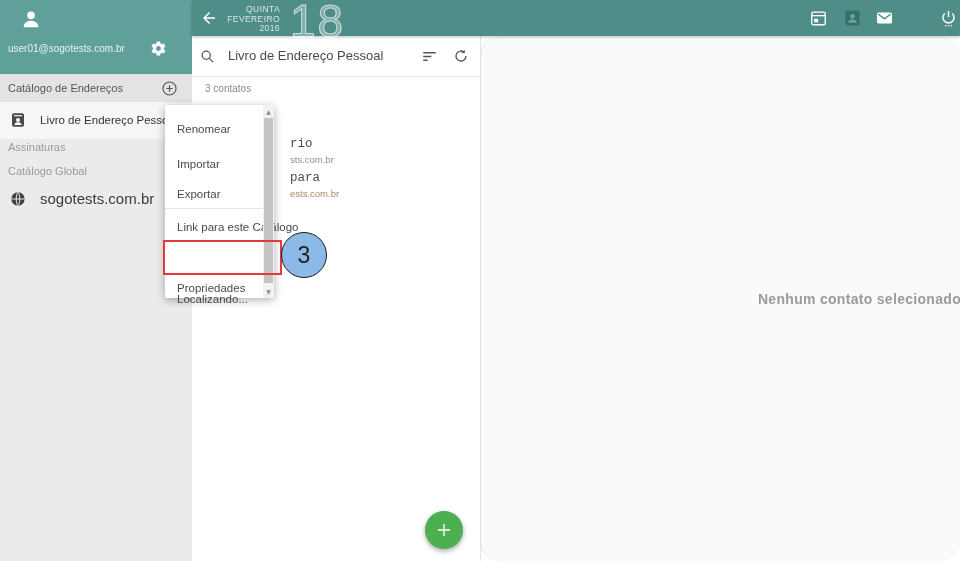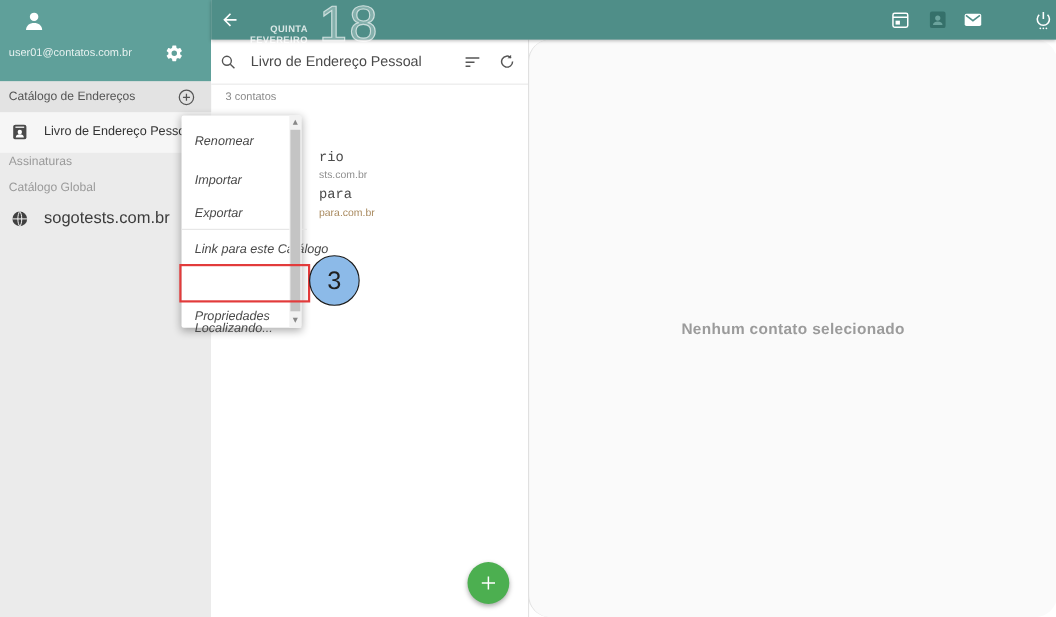--- a/index.html
+++ b/index.html
@@ -24,22 +24,22 @@
   .sb-sec2{top:165px;}
   .sb-global{position:absolute;left:0;top:185px;width:192px;height:28px;cursor:pointer;}
   .sb-globe{position:absolute;left:10px;top:6px;width:16px;height:16px;}
   .sb-global .lbl{position:absolute;left:40px;top:0;line-height:28px;font-size:15px;color:#3c3c3c;}
 
   
   .main-header{left:192px;top:0;width:768px;height:36px;background:var(--header_teal,#4f8e88);
                box-shadow:0 1px 3px rgba(0,0,0,.25);z-index:2;}
   .back-arrow{position:absolute;left:8px;top:9px;width:18px;height:18px;cursor:pointer;}
   .date-stack{position:absolute;left:18px;top:5px;width:70px;text-align:right;
-              font-size:8.5px;font-weight:bold;letter-spacing:.4px;line-height:9.5px;
-              color:rgba(255,255,255,.78);text-transform:uppercase;margin-top:17px;}
+              font-size:8.5px;font-weight:normal;letter-spacing:.4px;line-height:9.5px;
+              color:rgba(255,255,255,.78);text-transform:uppercase;}
   .big-day{position:absolute;left:98px;top:-6px;font-size:46px;font-weight:100;
            color:rgba(255,255,255,.30);-webkit-text-stroke:1px rgba(255,255,255,.65);
            letter-spacing:2px;}
   .hdr-icon{position:absolute;top:8px;width:19px;height:20px;cursor:pointer;}
   .hi-cal{left:617px;} .hi-con{left:651px;} .hi-mail{left:683px;} .hi-pow{left:747px;}
 
   
   .list-panel{left:192px;top:36px;width:288px;height:525px;background:#fff;border-right:1px solid #e3e3e3;}
   .lp-toolbar{position:absolute;left:0;top:0;width:288px;height:40px;background:#fff;border-bottom:1px solid #e8e8e8;}
   .lp-search-icon{position:absolute;left:8px;top:13px;width:15px;height:15px;cursor:pointer;}
@@ -51,26 +51,26 @@
   .frag .nm{font-size:12.5px;color:#4a4a4a;font-family:Liberation Mono, monospace;}
   .frag .em{font-size:9.5px;color:#8f8f8f;}
   .frag2 .em{color:var(--email_warm,#a98a5f);}
   .f1{top:97px;} .f1e{top:113px;} .f2{top:131px;} .f2e{top:147px;}
   .fab{position:absolute;left:233px;top:475px;width:38px;height:38px;border-radius:50%;
        background:var(--fab_green,#4caf50);box-shadow:0 2px 5px rgba(0,0,0,.35);cursor:pointer;
        display:flex;align-items:center;justify-content:center;}
 
   
   .detail-panel{left:480px;top:36px;width:480px;height:525px;background:var(--right_panel_bg,#fafafa);
-                border-left:1px solid #e0e0e0;display:flex;align-items:center;justify-content:center;border-radius:20px;}
+                border-left:1px solid #e0e0e0;display:flex;align-items:center;justify-content:flex-end;border-radius:20px;}
   .empty-msg{font-size:14px;font-weight:bold;color:#9b9b9b;letter-spacing:.3px;}
 
   
   .menu{left:165px;top:105px;width:109px;height:193px;background:#fff;border-radius:2px;
-        box-shadow:0 2px 8px rgba(0,0,0,.32);z-index:10;font-style:italic;}
+        box-shadow:0 2px 8px rgba(0,0,0,.32);z-index:10;}
   .menu-item{position:absolute;left:0;width:112px;height:20px;padding-left:12px;line-height:20px;
              font-size:11.5px;color:#4a4a4a;white-space:nowrap;cursor:pointer;}
   .mi0{top:14px;} .mi1{top:49px;} .mi2{top:79px;} .mi3{top:112px;} .mi4{top:144px;margin-top:40px;} .mi5{top:173px;}
   .menu-divider{position:absolute;left:0;top:103px;width:114px;height:1px;background:#e5e5e5;}
   .menu-scroll{position:absolute;right:0;top:0;width:11px;height:193px;background:#f2f2f2;}
   .ms-arrow{position:absolute;left:0;width:11px;text-align:center;font-family:"DejaVu Sans",sans-serif;
             font-size:6px;color:#888;cursor:pointer;}
   .ms-up{top:3px;} .ms-down{bottom:3px;}
   .ms-thumb{position:absolute;left:1px;top:13px;width:9px;height:165px;background:#c4c4c4;cursor:grab;}
 
@@ -85,21 +85,21 @@
 <body>
 
 <div class="screen">
 
   <div class="abs sidebar">
     <div class="sb-header">
       <svg class="sb-avatar" viewBox="0 0 24 24">
         <circle cx="12" cy="8" r="4.2" fill="#fff"></circle>
         <path d="M4 21c0-4.4 3.6-7 8-7s8 2.6 8 7z" fill="#fff"></path>
       </svg>
-      <div class="sb-email">user01@contatos.com.br</div>
+      <div class="sb-email">user01@sogotests.com.br</div>
       <svg class="sb-gear" viewBox="0 0 24 24">
         <path fill="#fff" d="M19.4 13c.04-.33.06-.66.06-1s-.02-.67-.06-1l2.1-1.65a.5.5 0 0 0 .12-.64l-2-3.46a.5.5 0 0 0-.6-.22l-2.49 1a7.3 7.3 0 0 0-1.73-1l-.38-2.65A.5.5 0 0 0 13.9 2h-4a.5.5 0 0 0-.5.42l-.38 2.65c-.63.26-1.2.6-1.73 1l-2.49-1a.5.5 0 0 0-.6.22l-2 3.46a.5.5 0 0 0 .12.64L4.4 11c-.04.33-.06.66-.06 1s.02.67.06 1l-2.1 1.65a.5.5 0 0 0-.12.64l2 3.46c.14.24.42.33.6.22l2.49-1c.53.4 1.1.74 1.73 1l.38 2.65c.04.24.25.42.5.42h4c.25 0 .46-.18.5-.42l.38-2.65c.63-.26 1.2-.6 1.73-1l2.49 1c.24.1.5 0 .6-.22l2-3.46a.5.5 0 0 0-.12-.64zM11.9 15.5a3.5 3.5 0 1 1 0-7 3.5 3.5 0 0 1 0 7z"></path>
       </svg>
     </div>
 
     <div class="sb-cat-header">
       <span class="lbl">Catálogo de Endereços</span>
       <svg class="sb-addicon" viewBox="0 0 24 24">
         <circle cx="12" cy="12" r="9.2" fill="none" stroke="#555" stroke-width="1.6"></circle>
         <path d="M12 7.5v9M7.5 12h9" stroke="#555" stroke-width="1.6"></path>
@@ -183,21 +183,21 @@
     <div class="frag f1">
       <span class="nm">rio</span>
     </div>
     <div class="frag f1e">
       <span class="em">sts.com.br</span>
     </div>
     <div class="frag frag2 f2">
       <span class="nm">para</span>
     </div>
     <div class="frag frag2 f2e">
-      <span class="em">para.com.br</span>
+      <span class="em">ests.com.br</span>
     </div>
 
     <div class="fab">
       <svg width="18" height="18" viewBox="0 0 24 24">
         <path d="M12 4v16M4 12h16" stroke="#fff" stroke-width="1.8"></path>
       </svg>
     </div>
   </div>
 
   <div class="abs detail-panel">

